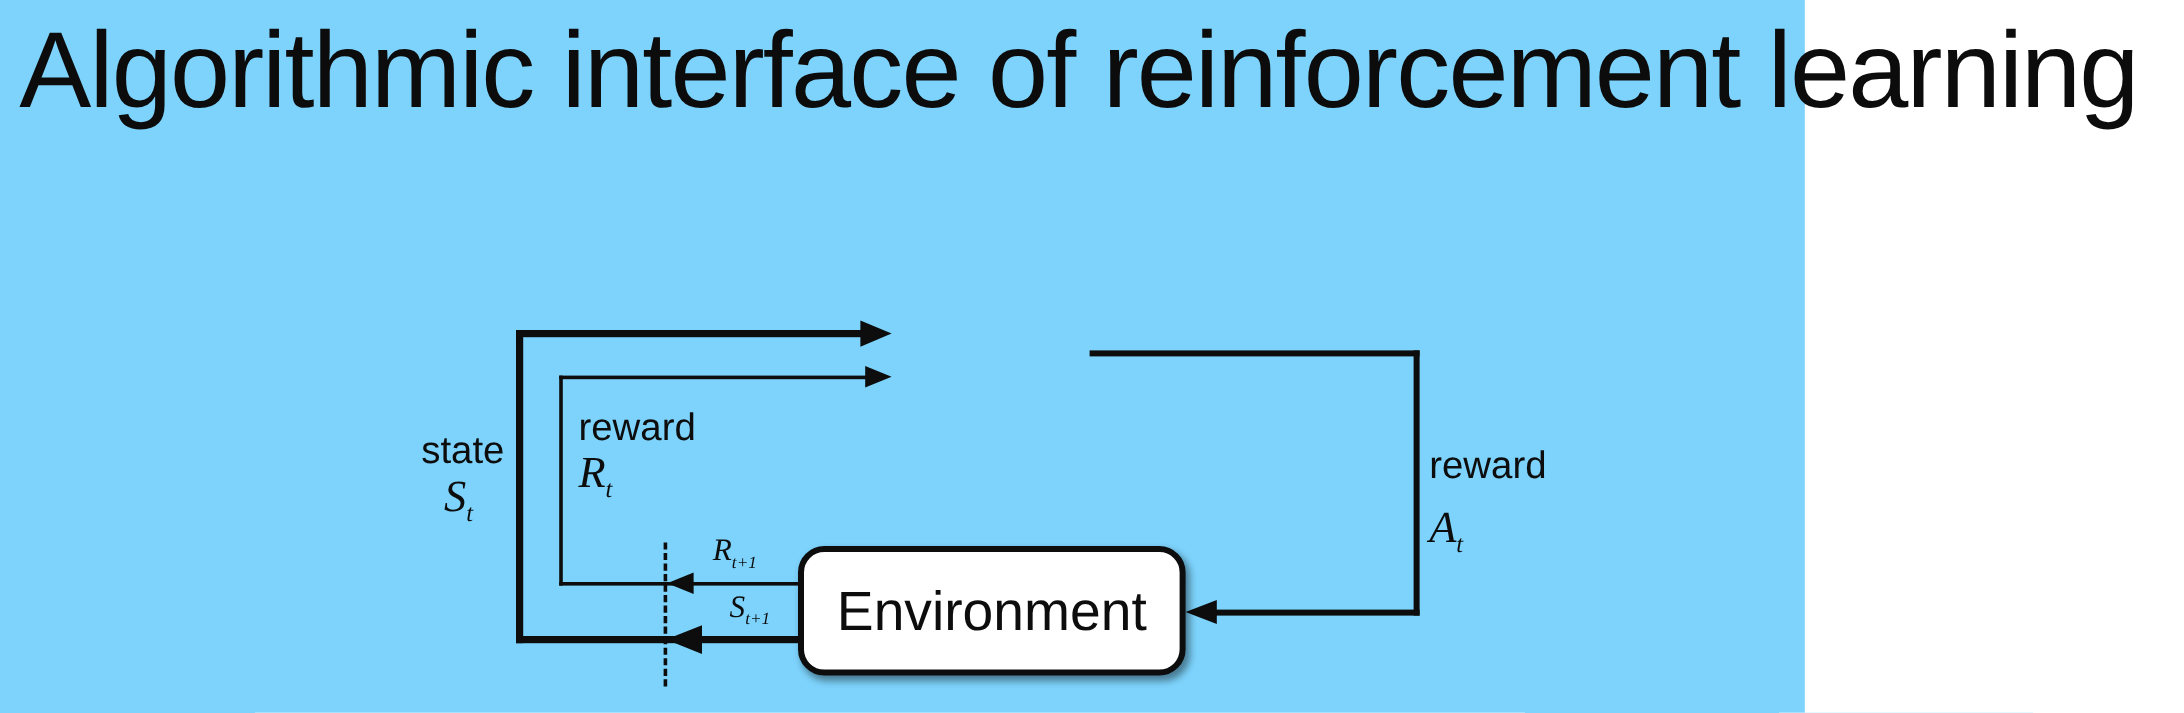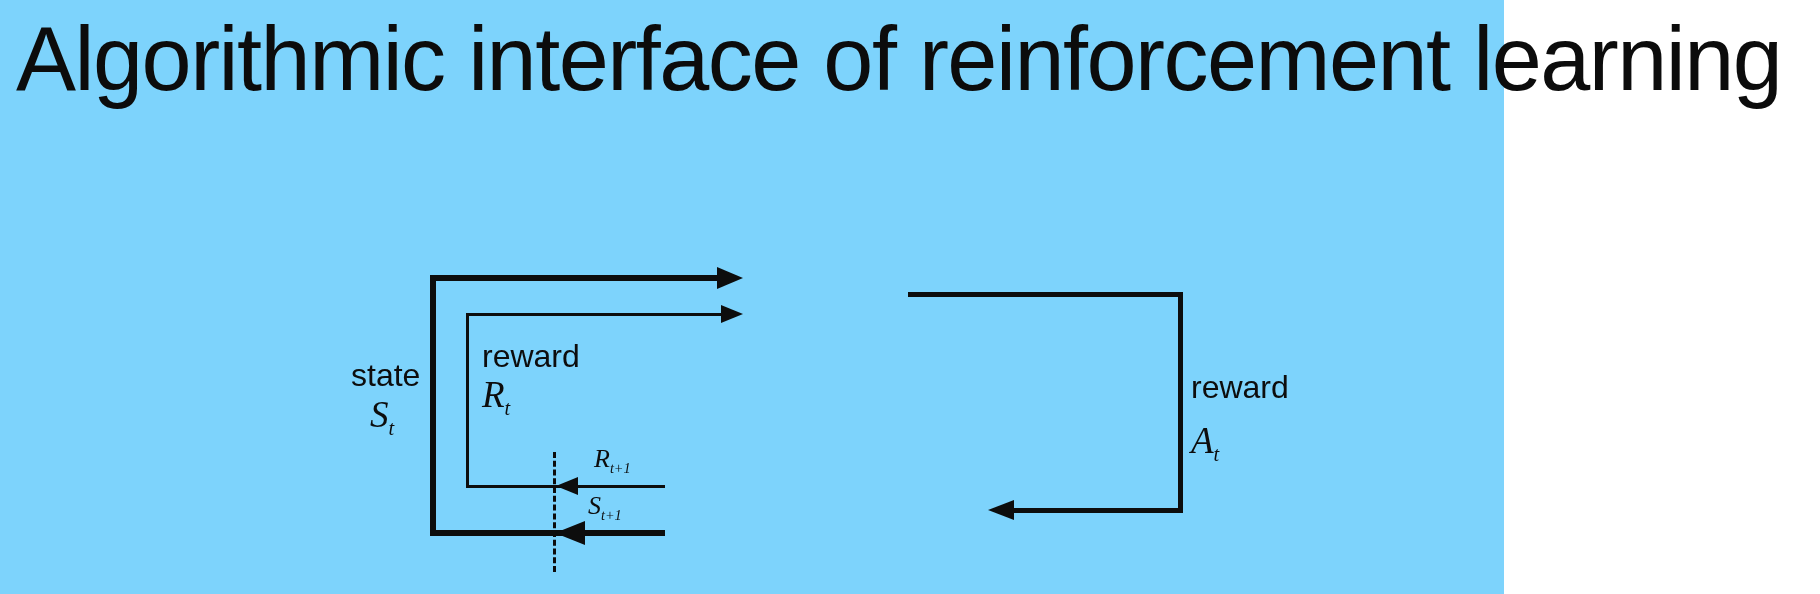--- a/index.html
+++ b/index.html
@@ -63,21 +63,21 @@
   .math sub { font-size: 0.55em; font-style: italic; line-height: 0; }
   .math.small { font-size: 26px; }
 
   #label-state-word  { left: 351px;  top: 359px; }
   #label-state-sym   { left: 370px;  top: 396px; }
   #label-reward-word { left: 482px;  top: 340px; }
   #label-reward-sym  { left: 482px;  top: 376px; }
   #label-action-word { left: 1191px; top: 371px; }
   #label-action-sym  { left: 1191px; top: 412px; margin-top: 10px; }
   #label-next-reward { left: 594px;  top: 446px; }
-  #label-next-state  { left: 588px;  top: 493px; }
+  #label-next-state  { left: 608px;  top: 493px; }
 </style>
 </head>
 <body>
 
 <div class="slide">
 
   <h1 class="title">Algorithmic interface of reinforcement learning</h1>
 
   <div class="diagram">
 
@@ -94,20 +94,23 @@
     <div class="line" id="action-top"></div>
     <div class="line" id="action-vertical"></div>
     <div class="line" id="action-bottom"></div>
     <div class="arrow" id="arrow-action-into-env"></div>
 
     <div class="arrow" id="arrow-next-reward"></div>
     <div class="arrow" id="arrow-next-state"></div>
 
     <div id="time-boundary"></div>
 
+    <div class="node" id="environment-node">
+      <span>Environment</span>
+    </div>
 
     <div class="word" id="label-state-word">state</div>
     <div class="math" id="label-state-sym"><span>S</span><sub>t</sub></div>
 
     <div class="word" id="label-reward-word">reward</div>
     <div class="math" id="label-reward-sym"><span>R</span><sub>t</sub></div>
 
     <div class="word" id="label-action-word">reward</div>
     <div class="math" id="label-action-sym"><span>A</span><sub>t</sub></div>
 

